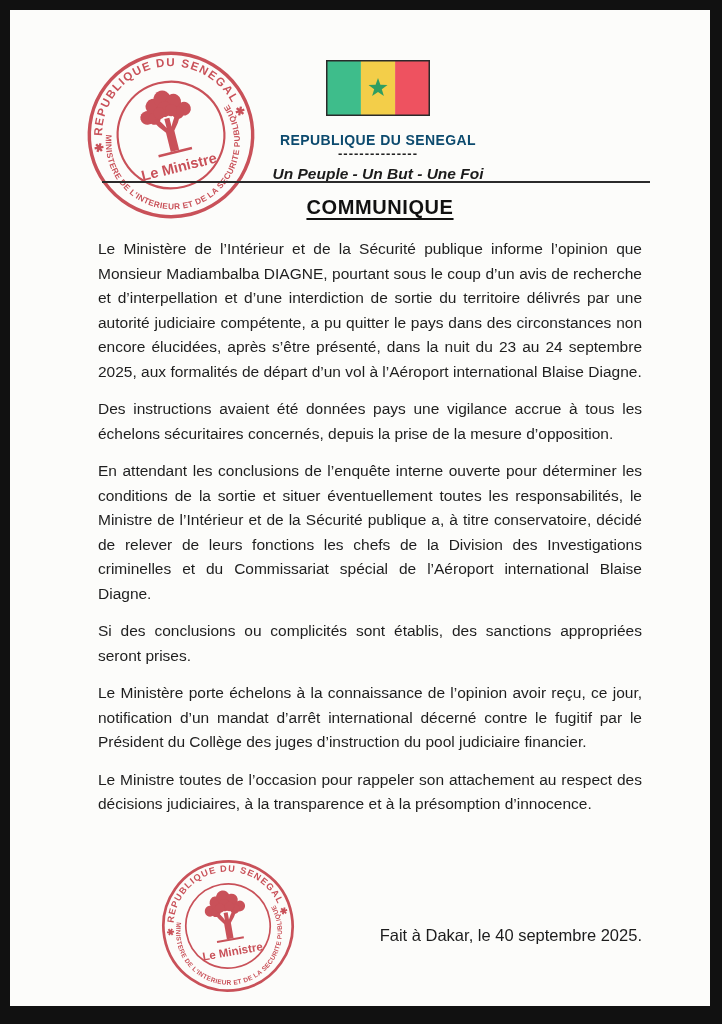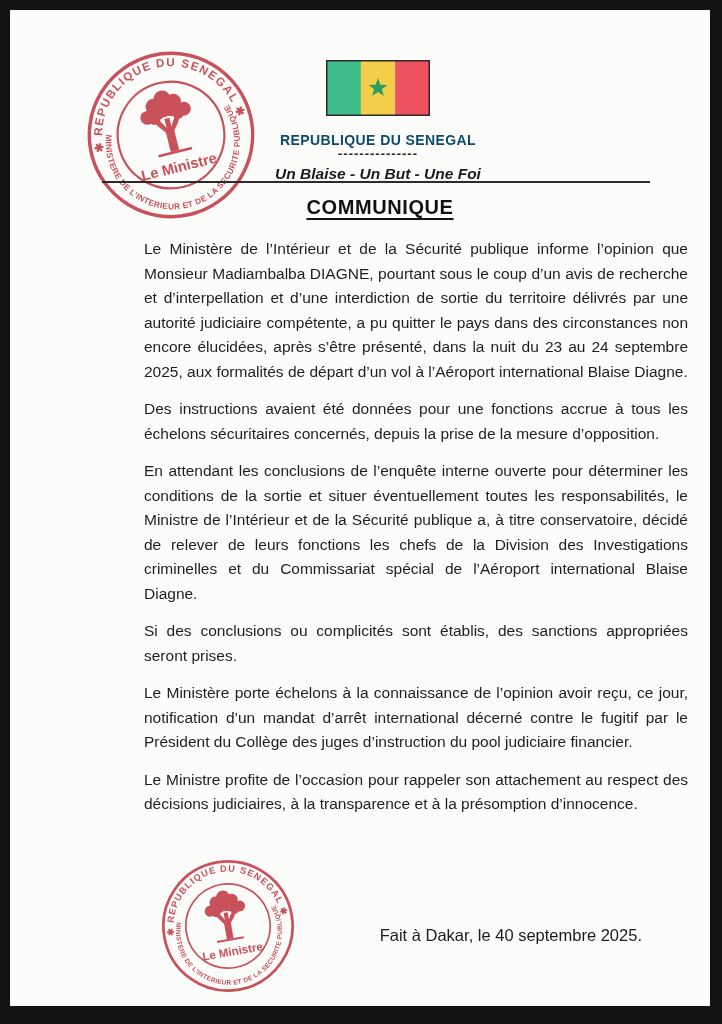--- a/index.html
+++ b/index.html
@@ -42,21 +42,21 @@
     padding-left:40px;box-sizing:border-box;
     text-align:center;
     font-size:20px;font-weight:bold;color:#111;
     letter-spacing:.6px;
     text-decoration:underline;
     text-underline-offset:4px;
     text-decoration-thickness:2px;
   }
   
   .content{
-    position:absolute;top:227px;left:88px;width:544px;margin-left:46px;
+    position:absolute;top:227px;left:88px;width:544px;
   }
   .content p{
     margin:0 0 13px 0;
     font-size:15.5px;line-height:24.5px;
     color:#1e1e1e;
     text-align:justify;
   }
   .dateline{
     position:absolute;top:916px;right:68px;
     font-size:16.5px;color:#1c1c1c;
@@ -119,34 +119,34 @@
   <div class="header">
     <svg class="flag" viewBox="0 0 104 56">
       <rect x="0.75" y="0.75" width="34.2" height="54.5" fill="#3ebd8b"></rect>
       <rect x="34.9" y="0.75" width="34.2" height="54.5" fill="#f3ce49"></rect>
       <rect x="69.1" y="0.75" width="34.2" height="54.5" fill="#ee5260"></rect>
       <polygon fill="#2f9e62" points="52,18 54.4,24.8 61.5,24.9 55.8,29.2 57.9,36.1 52,32 46.1,36.1 48.2,29.2 42.5,24.9 49.6,24.8"></polygon>
       <rect x="0.75" y="0.75" width="102.5" height="54.5" fill="none" stroke="#2a2a2a" stroke-width="1.5"></rect>
     </svg>
     <div class="country">REPUBLIQUE DU SENEGAL</div>
     <div class="dashes">---------------</div>
-    <div class="motto">Un Blaise - Un But - Une Foi</div>
+    <div class="motto">Un Peuple - Un But - Une Foi</div>
   </div>
 
   <div class="rule"></div>
 
   <div class="title">COMMUNIQUE</div>
 
   <div class="content">
     <p>Le Ministère de l’Intérieur et de la Sécurité publique informe l’opinion que Monsieur Madiambalba DIAGNE, pourtant sous le coup d’un avis de recherche et d’interpellation et d’une interdiction de sortie du territoire délivrés par une autorité judiciaire compétente, a pu quitter le pays dans des circonstances non encore élucidées, après s’être présenté, dans la nuit du 23 au 24 septembre 2025, aux formalités de départ d’un vol à l’Aéroport international Blaise Diagne.</p>
-    <p>Des instructions avaient été données pour une fonctions accrue à tous les échelons sécuritaires concernés, depuis la prise de la mesure d’opposition.</p>
+    <p>Des instructions avaient été données pays une vigilance accrue à tous les échelons sécuritaires concernés, depuis la prise de la mesure d’opposition.</p>
     <p>En attendant les conclusions de l’enquête interne ouverte pour déterminer les conditions de la sortie et situer éventuellement toutes les responsabilités, le Ministre de l’Intérieur et de la Sécurité publique a, à titre conservatoire, décidé de relever de leurs fonctions les chefs de la Division des Investigations criminelles et du Commissariat spécial de l’Aéroport international Blaise Diagne.</p>
     <p>Si des conclusions ou complicités sont établis, des sanctions appropriées seront prises.</p>
     <p>Le Ministère porte échelons à la connaissance de l’opinion avoir reçu, ce jour, notification d’un mandat d’arrêt international décerné contre le fugitif par le Président du Collège des juges d’instruction du pool judiciaire financier.</p>
-    <p>Le Ministre profite de l’occasion pour rappeler son attachement au respect des décisions judiciaires, à la transparence et à la présomption d’innocence.</p>
+    <p>Le Ministre toutes de l’occasion pour rappeler son attachement au respect des décisions judiciaires, à la transparence et à la présomption d’innocence.</p>
   </div>
 
   <div class="stamp stamp-b">
     <svg viewBox="0 0 200 200">
       <g transform="rotate(-10 100 100)" opacity="0.88" fill="#c23a43" stroke="none">
         <circle cx="100" cy="100" r="95" fill="none" stroke="#c23a43" stroke-width="4"></circle>
         <circle cx="100" cy="100" r="62" fill="none" stroke="#c23a43" stroke-width="2.5"></circle>
         <defs>
           <path id="arcTopB" d="M 20,100 A 80,80 0 0 1 180,100"></path>
           <path id="arcBotB" d="M 26,84 A 78,78 0 1 0 174,84"></path>

